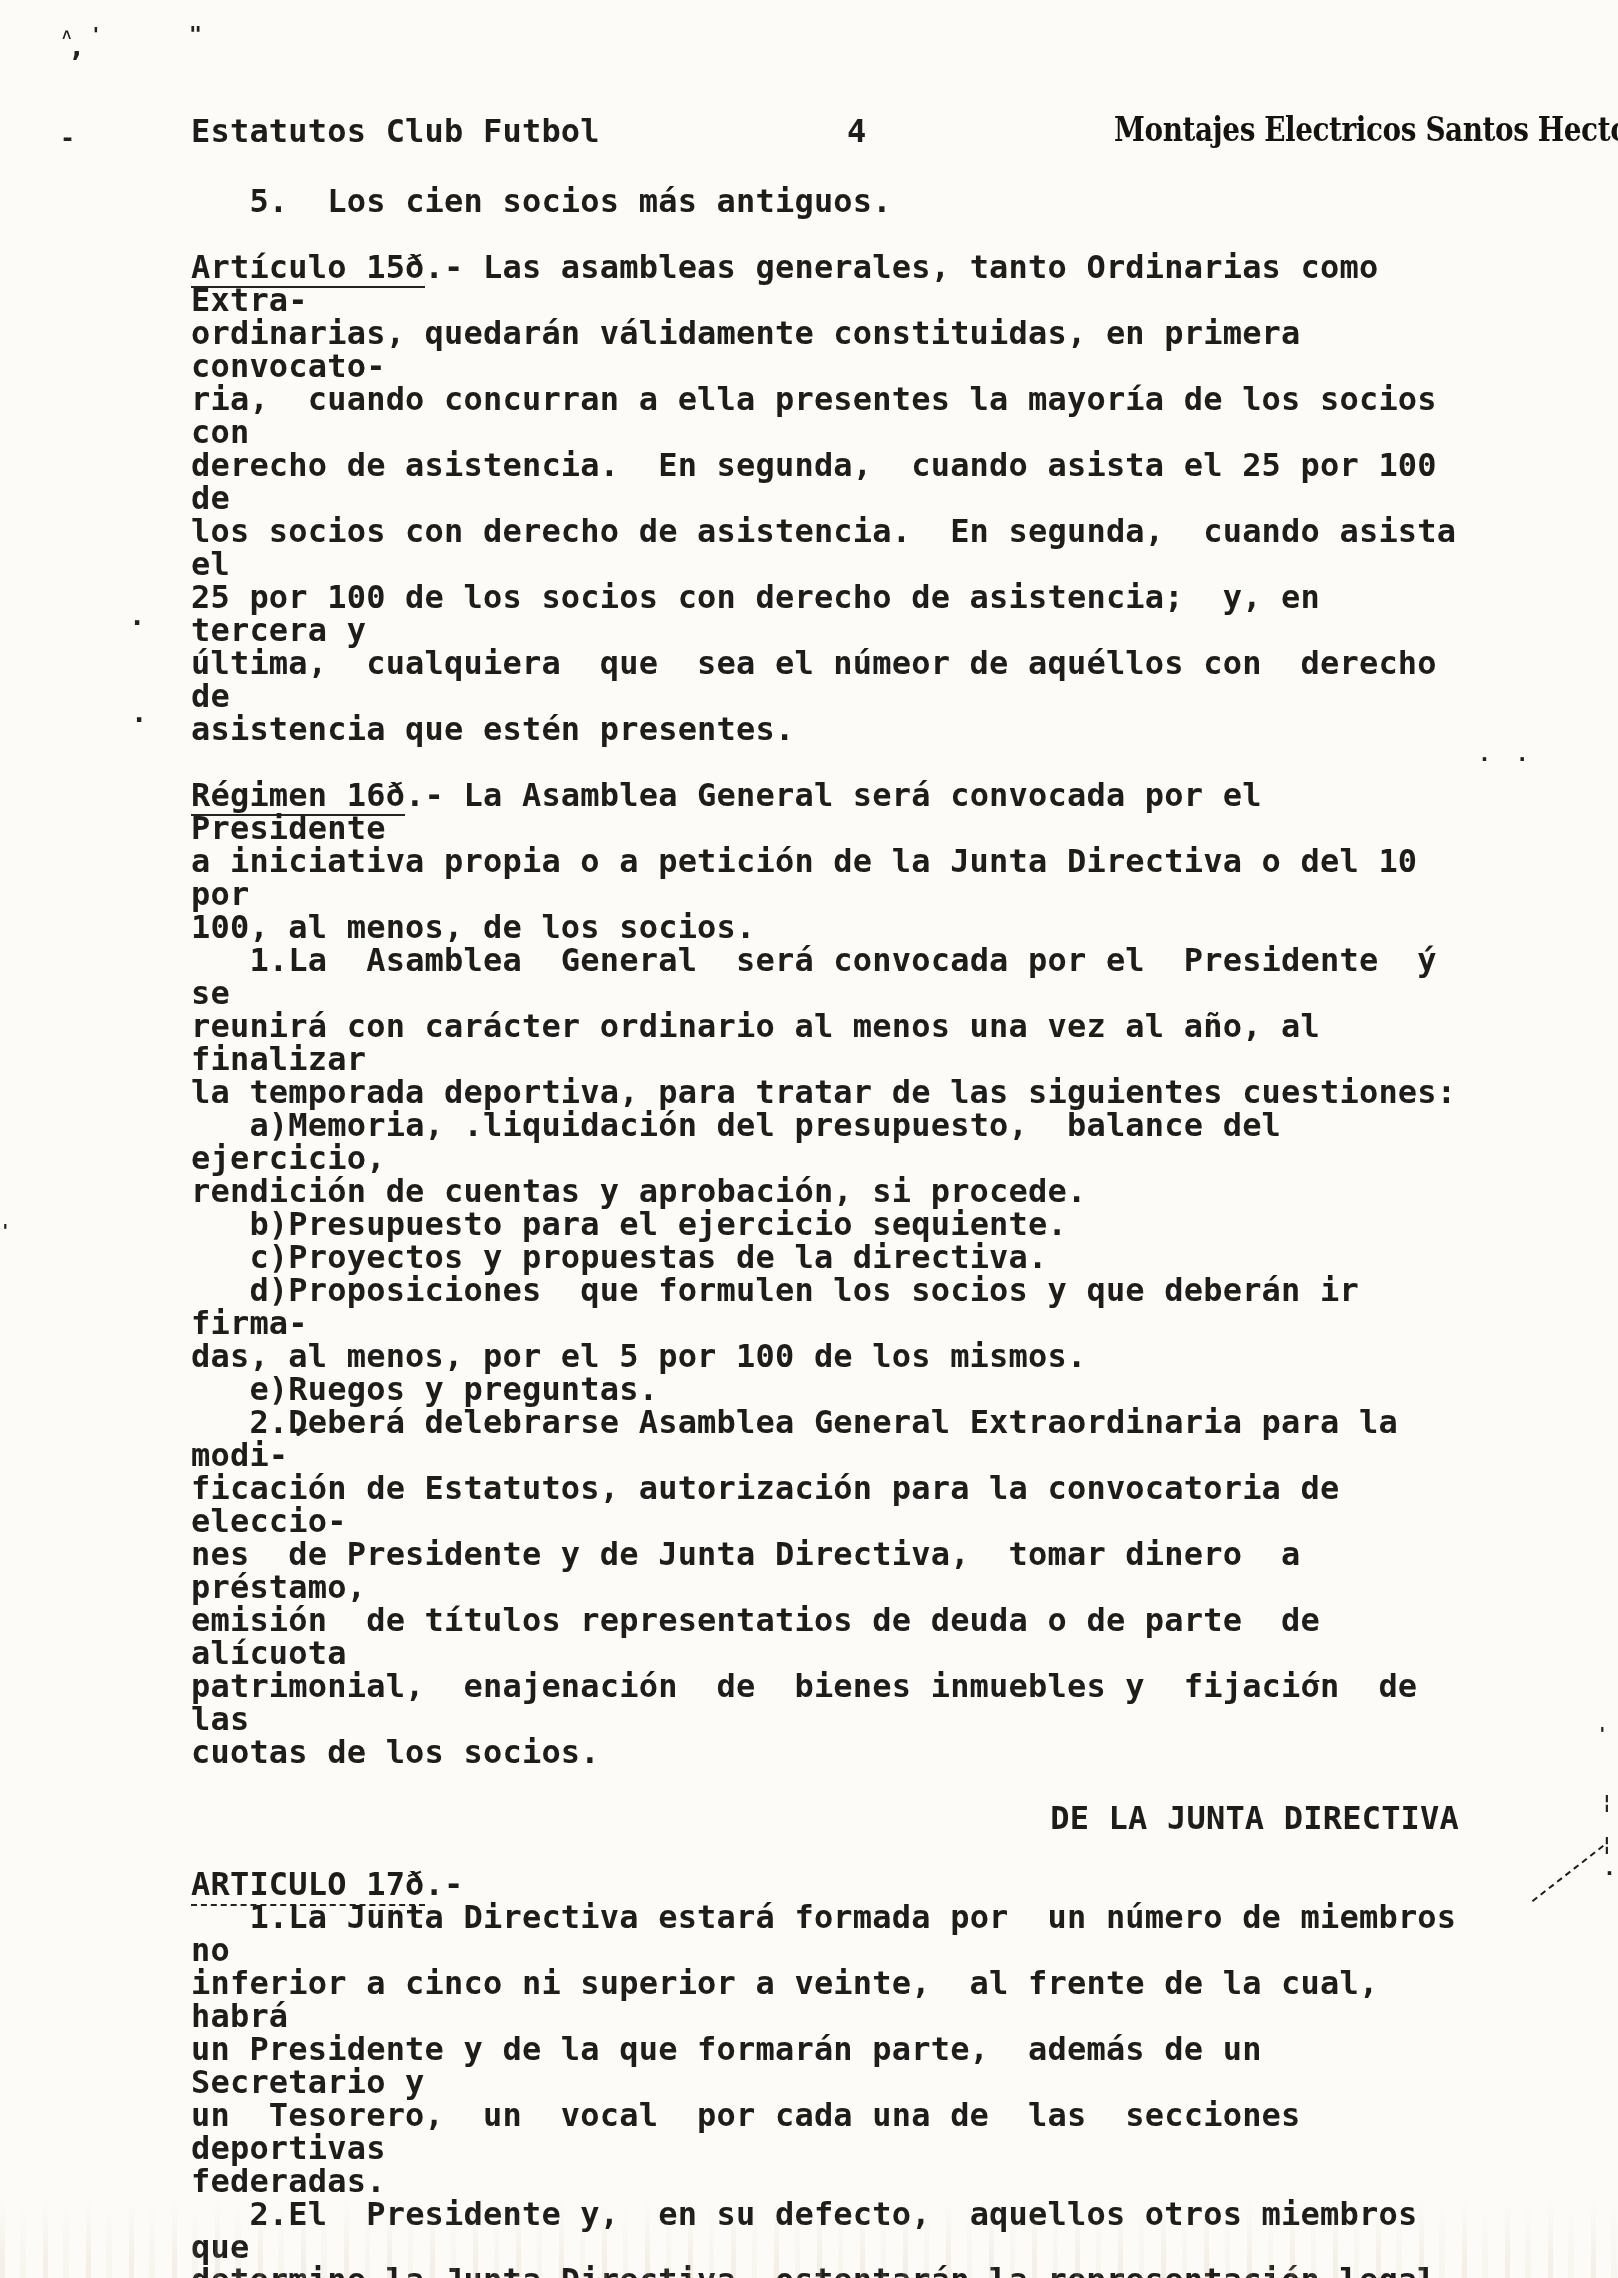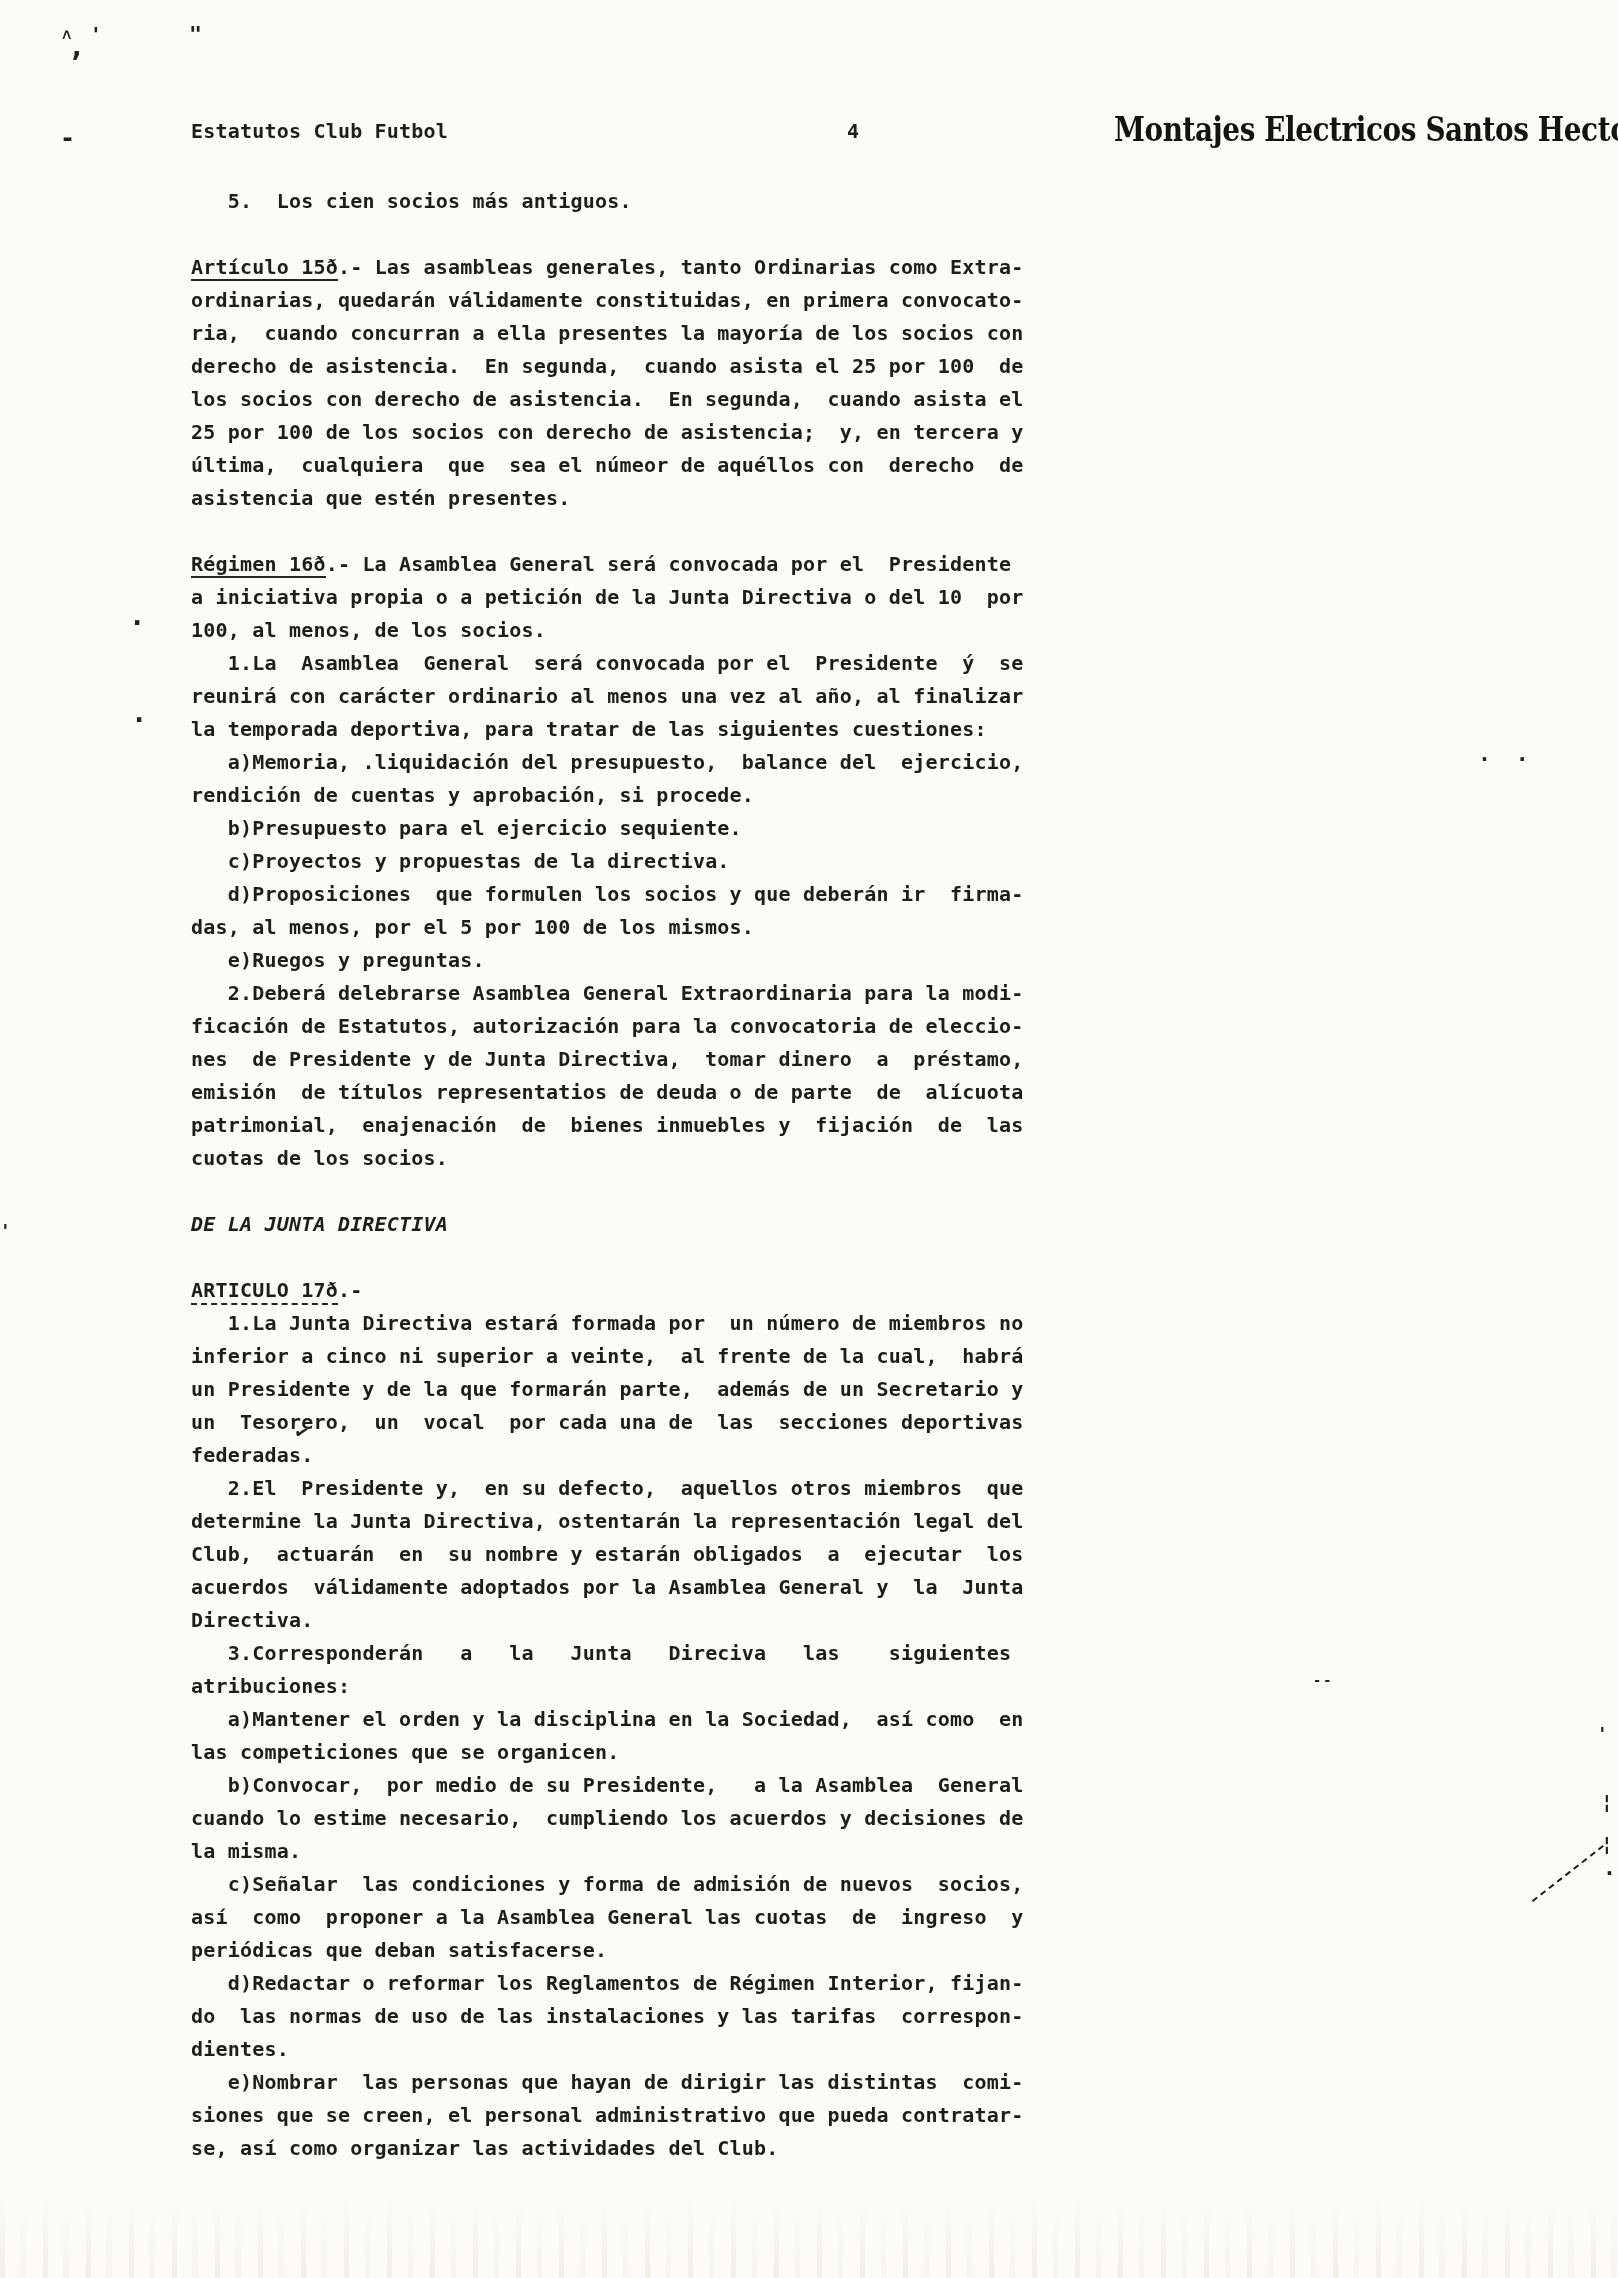--- a/index.html
+++ b/index.html
@@ -18,21 +18,21 @@
     background:
       repeating-linear-gradient(90deg,
         rgba(205,185,145,0.16) 0 4.9px, rgba(0,0,0,0) 4.9px 20.5px,
         rgba(215,200,160,0.10) 20.5px 26px, rgba(0,0,0,0) 26px 43px);
     -webkit-mask-image:linear-gradient(180deg, rgba(0,0,0,0), #000 85%);
     mask-image:linear-gradient(180deg, rgba(0,0,0,0), #000 85%);
     pointer-events:none;
   }
   .tw{
     font-weight:700;
-    font-size:20px;
+    font-size:32px;
     line-height:33px;
     letter-spacing:0.2px;
     white-space:pre-wrap;
   }
   .header-left{position:absolute;left:191px;top:115px;}
   .page-number{position:absolute;left:847px;top:115px;}
   .header-right{
     position:absolute;left:1114px;top:111px;
     font-family:"DejaVu Serif","Liberation Serif",serif;
     font-weight:700;font-size:34px;line-height:37px;
@@ -40,21 +40,21 @@
     transform:scaleX(0.82);transform-origin:left center;
     letter-spacing:-0.5px;
     color:#14130f;
   }
   .body-col{position:absolute;left:191px;top:185px;width:1268px;}
   .para{margin:0;}
   .gap1{margin-top:33px;}
   .gap2{margin-top:33px;}
   .u-solid{border-bottom:2.9px solid #25241f;padding-bottom:0px;}
   .u-dashed{border-bottom:2.9px dashed #25241f;padding-bottom:1px;}
-  .section-heading{text-align:left;font-style:italic;}
+  .section-heading{text-align:right;}
   .mark{position:absolute;color:#22211c;font-weight:700;}
   .pen-stroke{
     position:absolute;left:1533px;top:1900px;width:90px;height:0;
     border-top:2.9px dashed #1c1b17;
     transform:rotate(-38deg);transform-origin:left bottom;
   }
   .check-mark{font-size:19.5px;transform:rotate(15deg);}
 </style>
 </head>
 <body>

